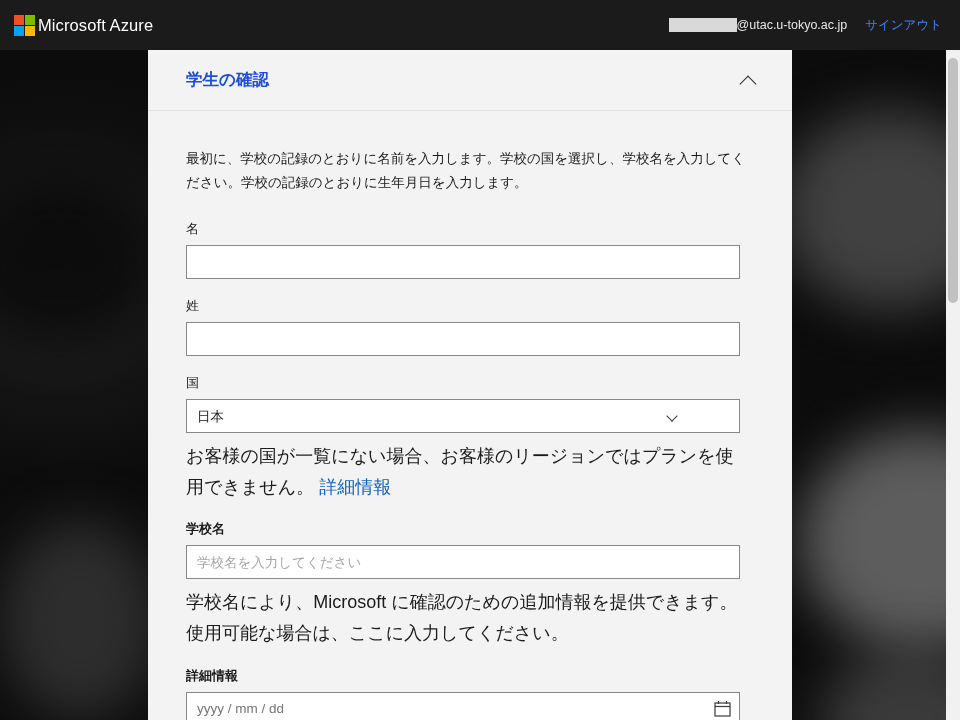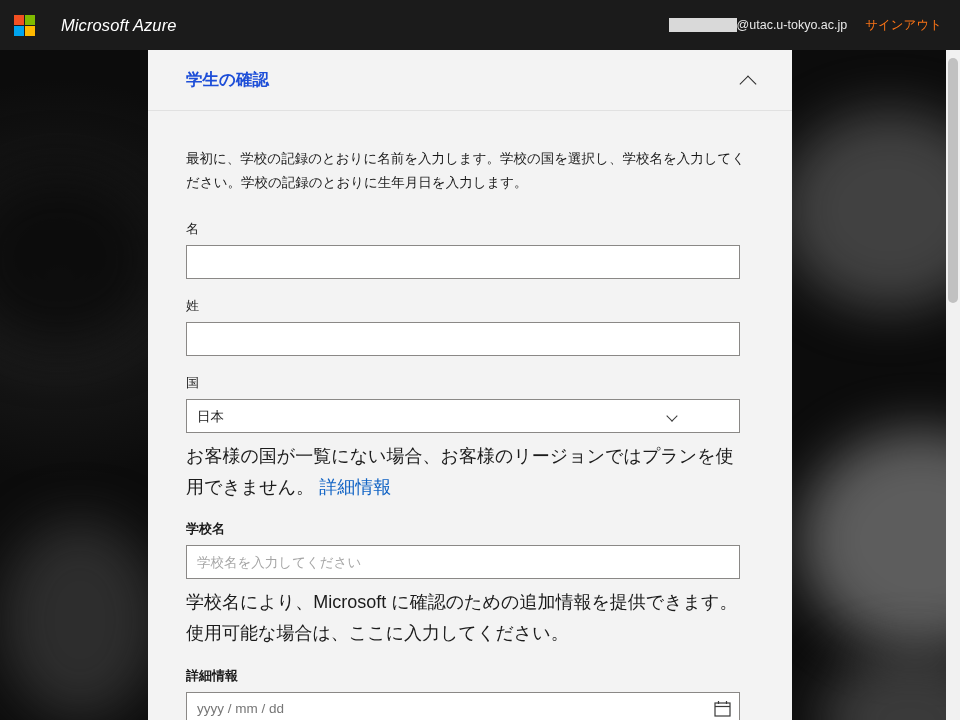--- a/index.html
+++ b/index.html
@@ -29,22 +29,21 @@
     background: #1b1b1b;
     display: flex;
     align-items: center;
     box-sizing: border-box;
     padding: 0 14px;
     z-index: 20;
   }
   .brand {
     display: flex;
     align-items: center;
-    gap: 26px;
-    font-style: italic;
+    gap: 3px;
   }
   .ms-logo {
     width: 21px;
     height: 21px;
     display: grid;
     grid-template-columns: 10px 10px;
     grid-template-rows: 10px 10px;
     gap: 1px;
   }
   .ms-logo i { display: block; }
@@ -76,21 +75,21 @@
     display: inline-block;
     width: 68px;
     height: 14px;
     background: #d9d9d9;
     vertical-align: middle;
   }
   .account .acct-domain {
     margin-left: 0px;
   }
   .signout {
-    color: #f97316;
+    color: #3b82f6;
     font-size: 12.5px;
     text-decoration: none;
     white-space: nowrap;
     cursor: pointer;
   }
 
   
   .backdrop {
     position: absolute;
     top: 50px; left: 0;

